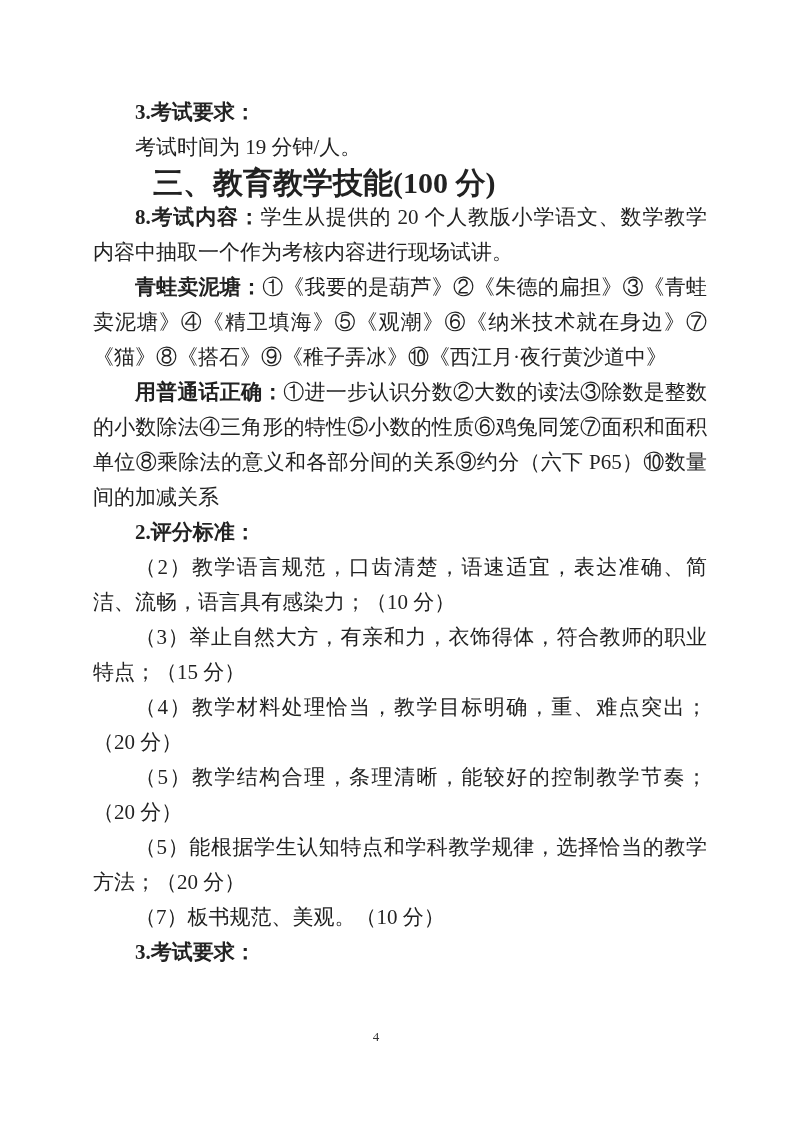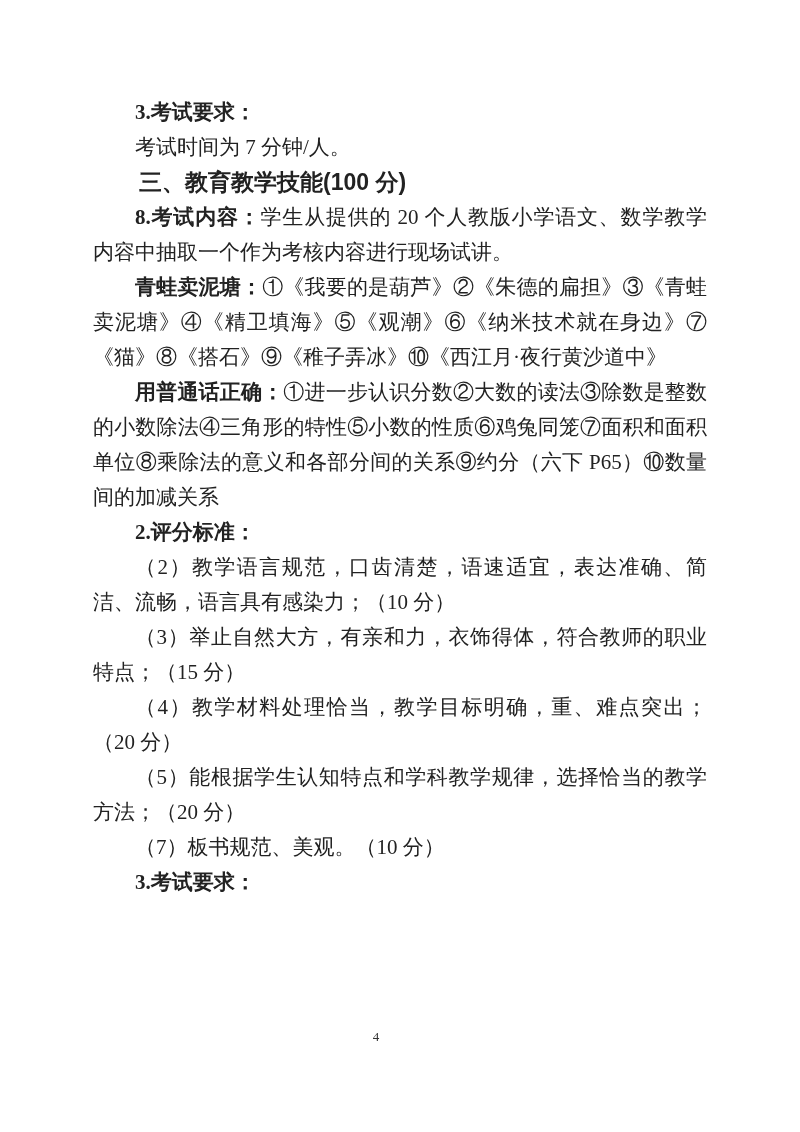--- a/index.html
+++ b/index.html
@@ -28,23 +28,23 @@
   }
   .content p {
     margin: 0;
     padding: 0;
     text-indent: 2em;
   }
   .label {
     font-weight: bold;
   }
   .section-heading {
-    font-family: Liberation Sans, sans-serif;
+    font-family: Liberation Serif, serif;
     font-weight: bold;
-    font-size: 23px;
+    font-size: 30px;
     line-height: 35px;
   }
   .footer {
     position: absolute;
     top: 1028px;
     left: 0;
     width: 100%;
     text-align: center;
     font-size: 13px;
     line-height: 18px;
@@ -52,39 +52,40 @@
   }
 </style>
 </head>
 <body>
 
 <div class="page">
   <div class="content">
 
     <p><span class="label">3.考试要求：</span></p>
 
-    <p><span>考试时间为 7 分钟/人。</span></p>
+    <p><span>考试时间为 19 分钟/人。</span></p>
 
     <p class="section-heading"><span>三、教育教学技能(100 分)</span></p>
 
     <p><span class="label">8.考试内容：</span><span>学生从提供的 20 个人教版小学语文、数学教学内容中抽取一个作为考核内容进行现场试讲。</span></p>
 
     <p><span class="label">青蛙卖泥塘：</span><span>①《我要的是葫芦》②《朱德的扁担》③《青蛙卖泥塘》④《精卫填海》⑤《观潮》⑥《纳米技术就在身边》⑦《猫》⑧《搭石》⑨《稚子弄冰》⑩《西江月·夜行黄沙道中》</span></p>
 
     <p><span class="label">用普通话正确：</span><span>①进一步认识分数②大数的读法③除数是整数的小数除法④三角形的特性⑤小数的性质⑥鸡兔同笼⑦面积和面积单位⑧乘除法的意义和各部分间的关系⑨约分（六下 P65）⑩数量间的加减关系</span></p>
 
     <p><span class="label">2.评分标准：</span></p>
 
 
     <p><span>（2）教学语言规范，口齿清楚，语速适宜，表达准确、简洁、流畅，语言具有感染力；（10 分）</span></p>
 
     <p><span>（3）举止自然大方，有亲和力，衣饰得体，符合教师的职业特点；（15 分）</span></p>
 
     <p><span>（4）教学材料处理恰当，教学目标明确，重、难点突出；（20 分）</span></p>
 
+    <p><span>（5）教学结构合理，条理清晰，能较好的控制教学节奏；（20 分）</span></p>
 
     <p><span>（5）能根据学生认知特点和学科教学规律，选择恰当的教学方法；（20 分）</span></p>
 
     <p><span>（7）板书规范、美观。（10 分）</span></p>
 
     <p><span class="label">3.考试要求：</span></p>
 
   </div>
 
   <div class="footer">

